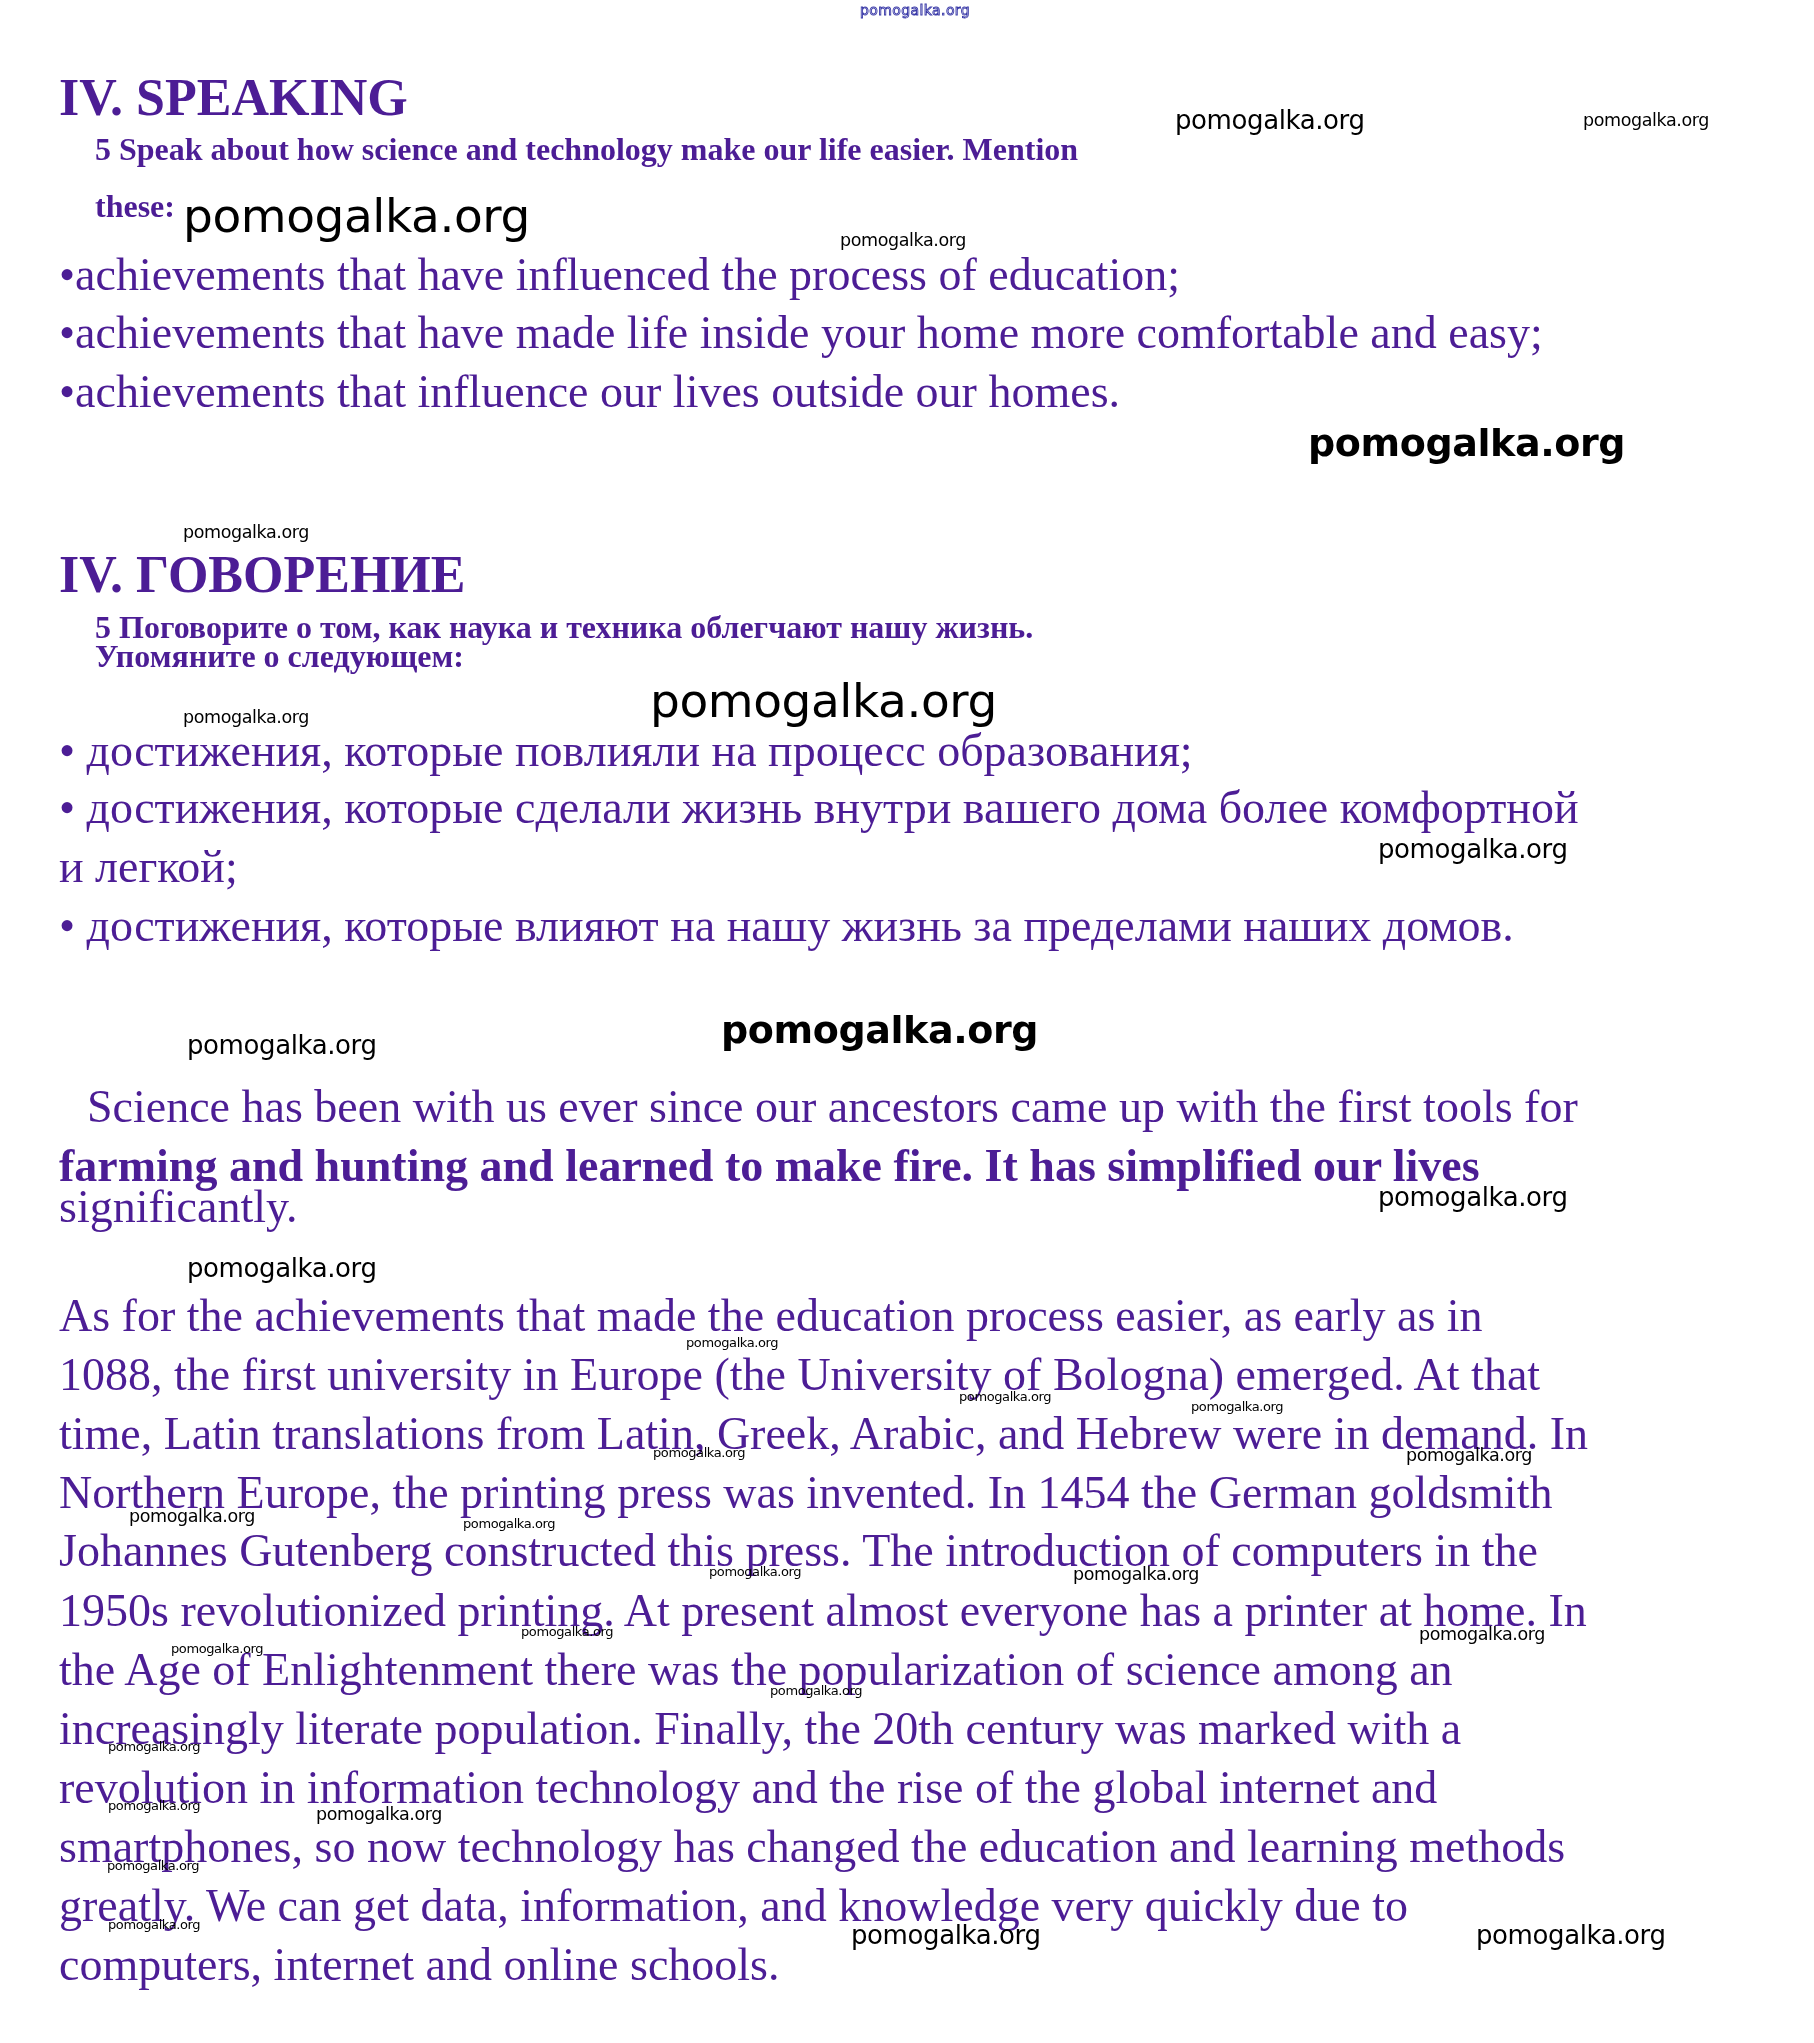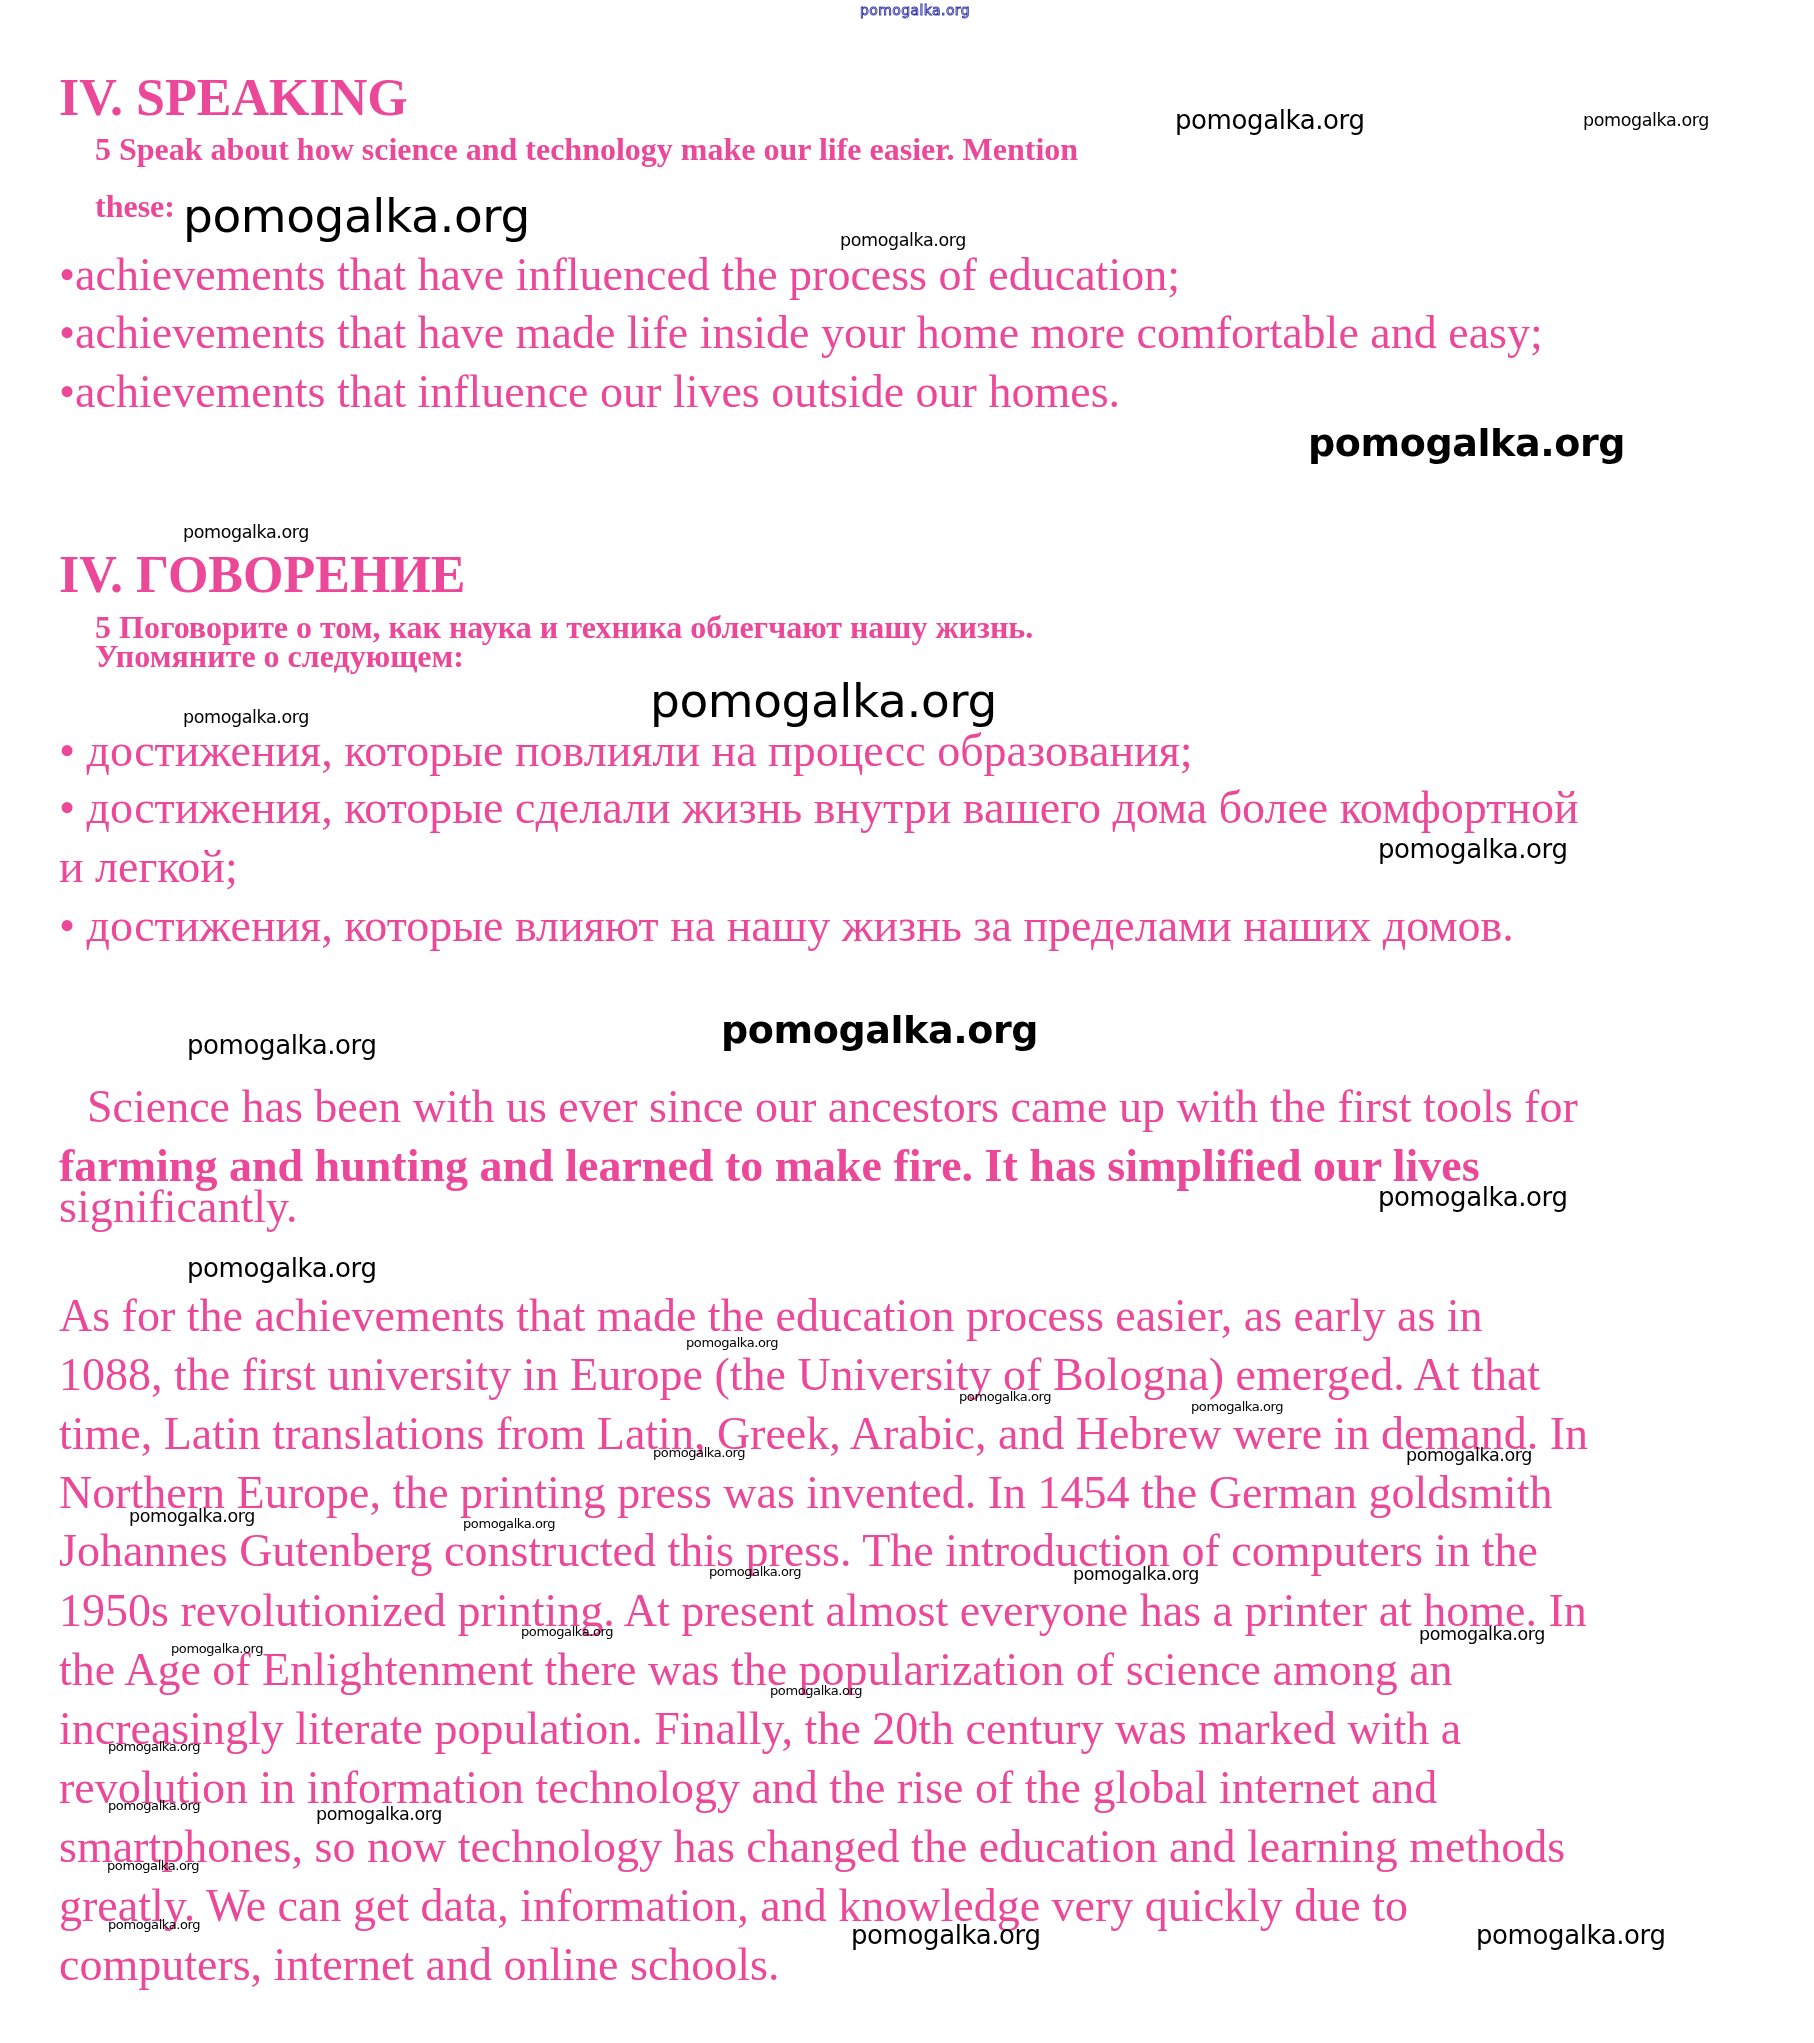--- a/index.html
+++ b/index.html
@@ -1,20 +1,20 @@
 <!DOCTYPE html>
 <html style="font-size:14px"><head>
 <meta charset="utf-8">
 <style>
   html, body { margin: 0; padding: 0; background: #ffffff; }
   body { width: 1814px; height: 2044px; position: relative; overflow: hidden; }
   .page { position: absolute; left: 0; top: 0; width: 1814px; height: 2044px; }
   .line {
     position: absolute; left: 59px; white-space: nowrap;
-    font-family: "Liberation Serif", "DejaVu Serif", serif; color: #ec4899;
+    font-family: "Liberation Serif", "DejaVu Serif", serif; color: #4c1d95;
     line-height: 1;
   }
   .h-sec { font-weight: bold; font-size: 52px; }
   .h-task { font-weight: bold; font-size: 32px; margin-left: 36px; }
   .body { font-size: 46px; }
   .wm {
     position: absolute; white-space: nowrap;
     font-family: "DejaVu Sans", "Liberation Sans", sans-serif; color: #000;
     line-height: 1; letter-spacing: -0.4px;
   }

